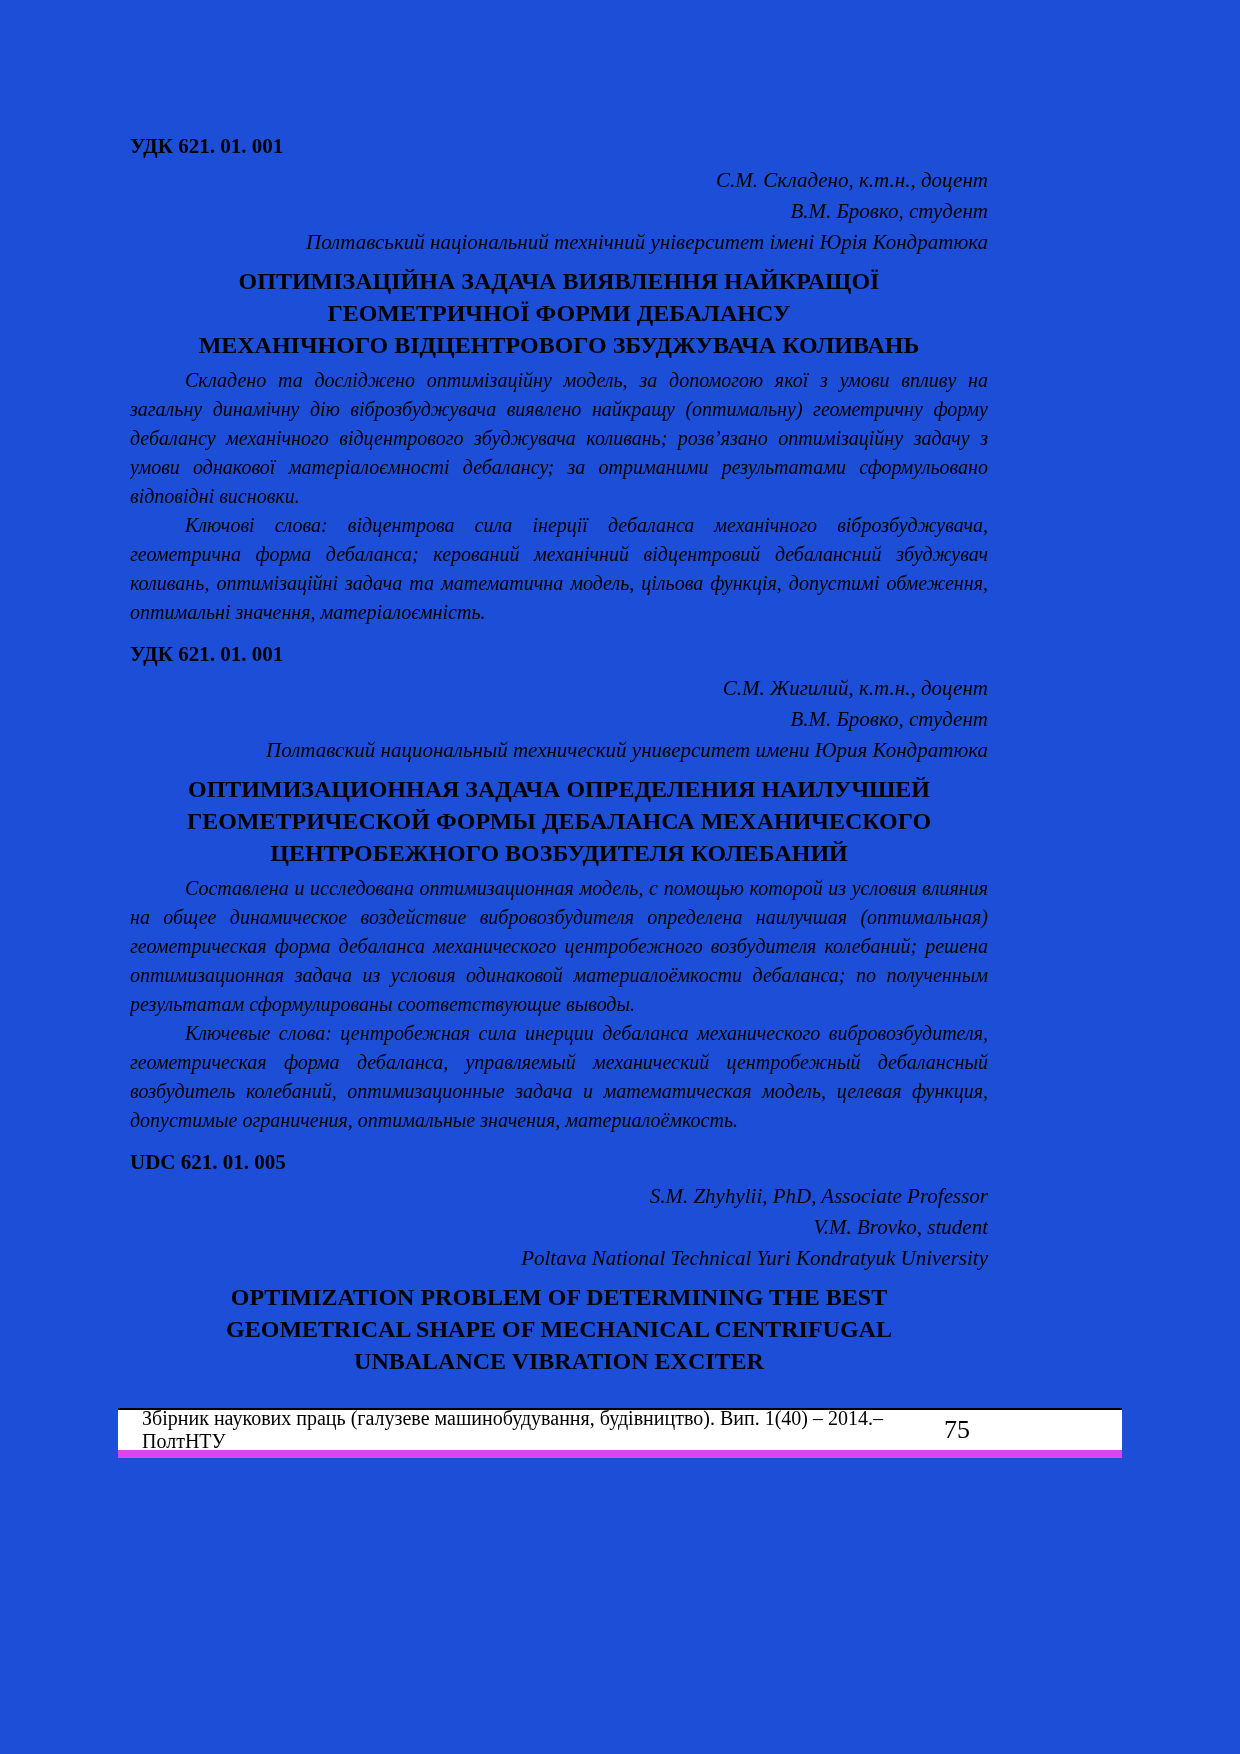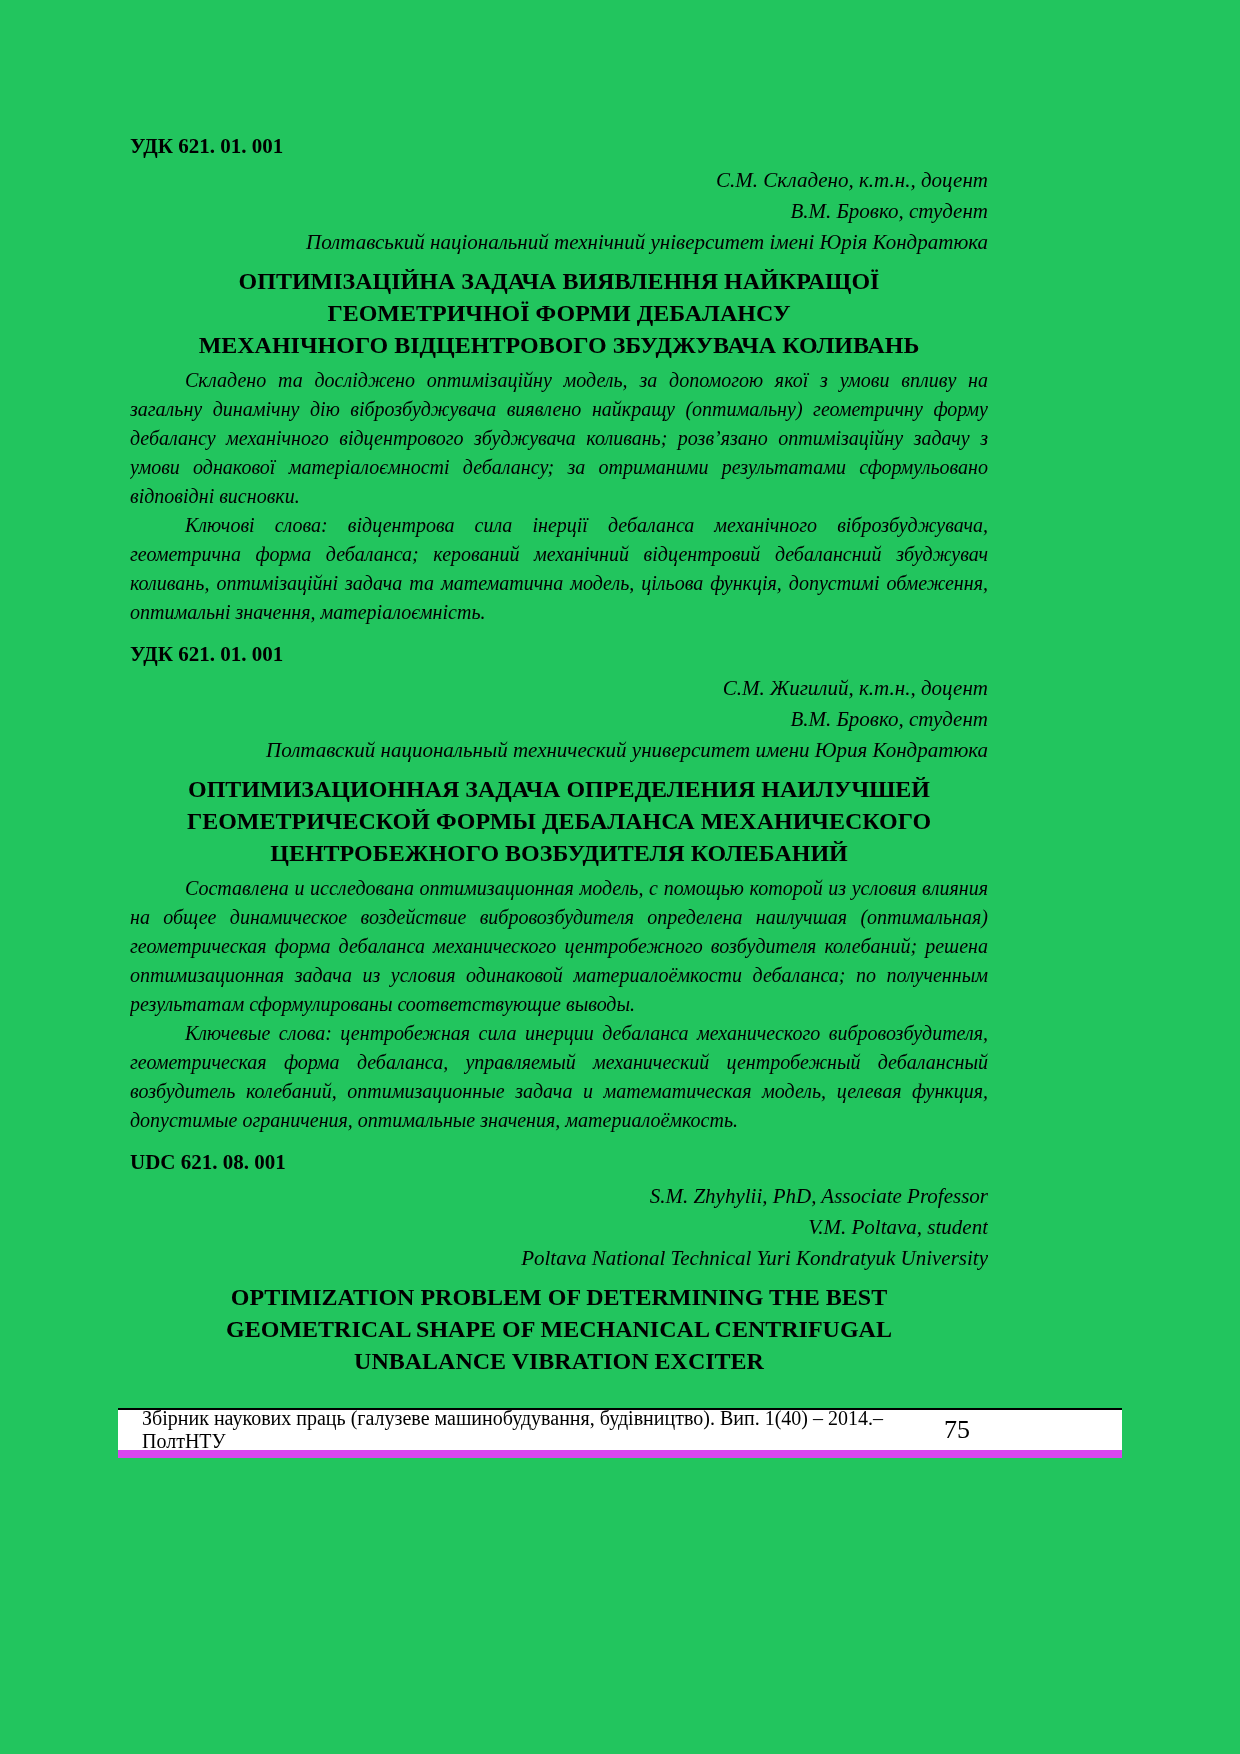--- a/index.html
+++ b/index.html
@@ -7,21 +7,21 @@
   body {
     width: 1240px;
     height: 1754px;
     position: relative;
     font-family: "Liberation Serif", serif;
     color: #000000;
   }
   .page {
     position: absolute;
     inset: 0;
-    background: #22c55e;
+    background: #1d4ed8;
     overflow: hidden;
   }
   .content {
     position: absolute;
     left: 130px;
     top: 133px;
     width: 858px;
     height: 1272px;
     overflow: hidden;
   }
@@ -105,24 +105,24 @@
       <div class="title">ОПТИМИЗАЦИОННАЯ ЗАДАЧА ОПРЕДЕЛЕНИЯ НАИЛУЧШЕЙ
 ГЕОМЕТРИЧЕСКОЙ ФОРМЫ ДЕБАЛАНСА МЕХАНИЧЕСКОГО
 ЦЕНТРОБЕЖНОГО ВОЗБУДИТЕЛЯ КОЛЕБАНИЙ</div>
       <div class="body-text">
         <p class="para">Составлена и исследована оптимизационная модель, с помощью которой из условия влияния на общее динамическое воздействие вибровозбудителя определена наилучшая (оптимальная) геометрическая форма дебаланса механического центробежного возбудителя колебаний; решена оптимизационная задача из условия одинаковой материалоёмкости дебаланса; по полученным результатам сформулированы соответствующие выводы.</p>
         <p class="para"><span class="kw-label">Ключевые слова:</span><span> центробежная сила инерции дебаланса механического вибровозбудителя, геометрическая форма дебаланса, управляемый механический центробежный дебалансный возбудитель колебаний, оптимизационные задача и математическая модель, целевая функция, допустимые ограничения, оптимальные значения, материалоёмкость.</span></p>
       </div>
     </section>
 
     <section class="article-block">
-      <div class="udc">UDC 621. 08. 001</div>
+      <div class="udc">UDC 621. 01. 005</div>
       <div class="authors">
         <div>S.M. Zhyhylii, PhD, Associate Professor</div>
-        <div>V.M. Poltava, student</div>
+        <div>V.M. Brovko, student</div>
         <div>Poltava National Technical Yuri Kondratyuk University</div>
       </div>
       <div class="title">OPTIMIZATION PROBLEM OF DETERMINING THE BEST
 GEOMETRICAL SHAPE OF MECHANICAL CENTRIFUGAL
 UNBALANCE VIBRATION EXCITER</div>
     </section>
 
   </div>
 
   <div class="footer">

